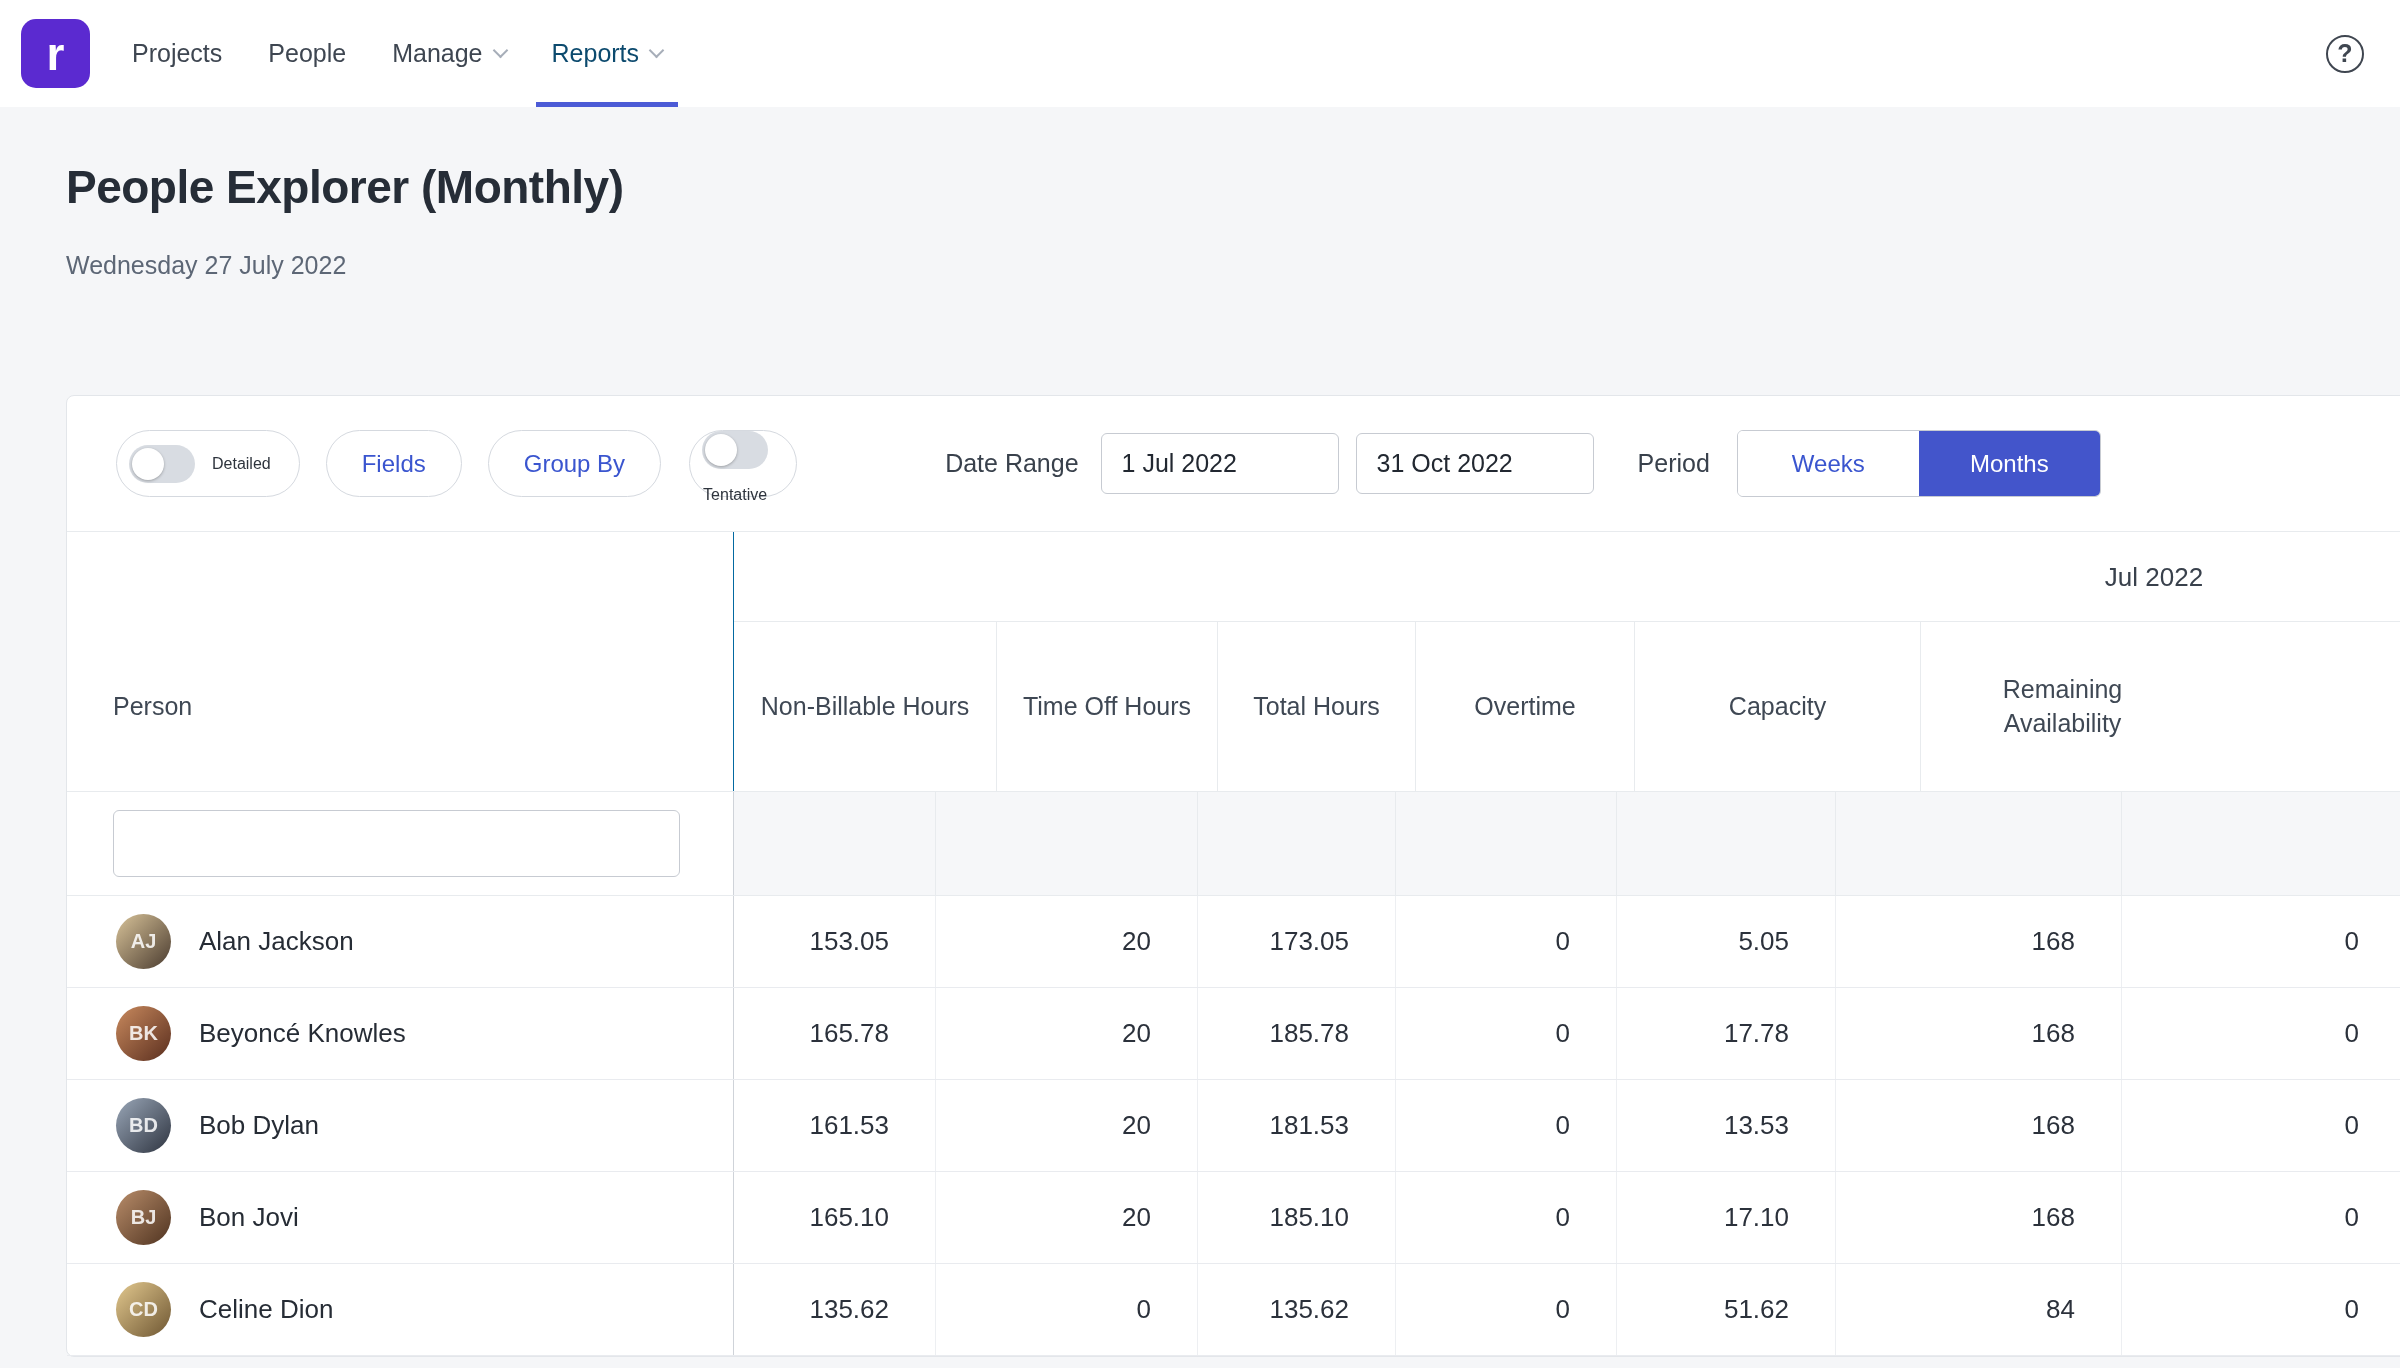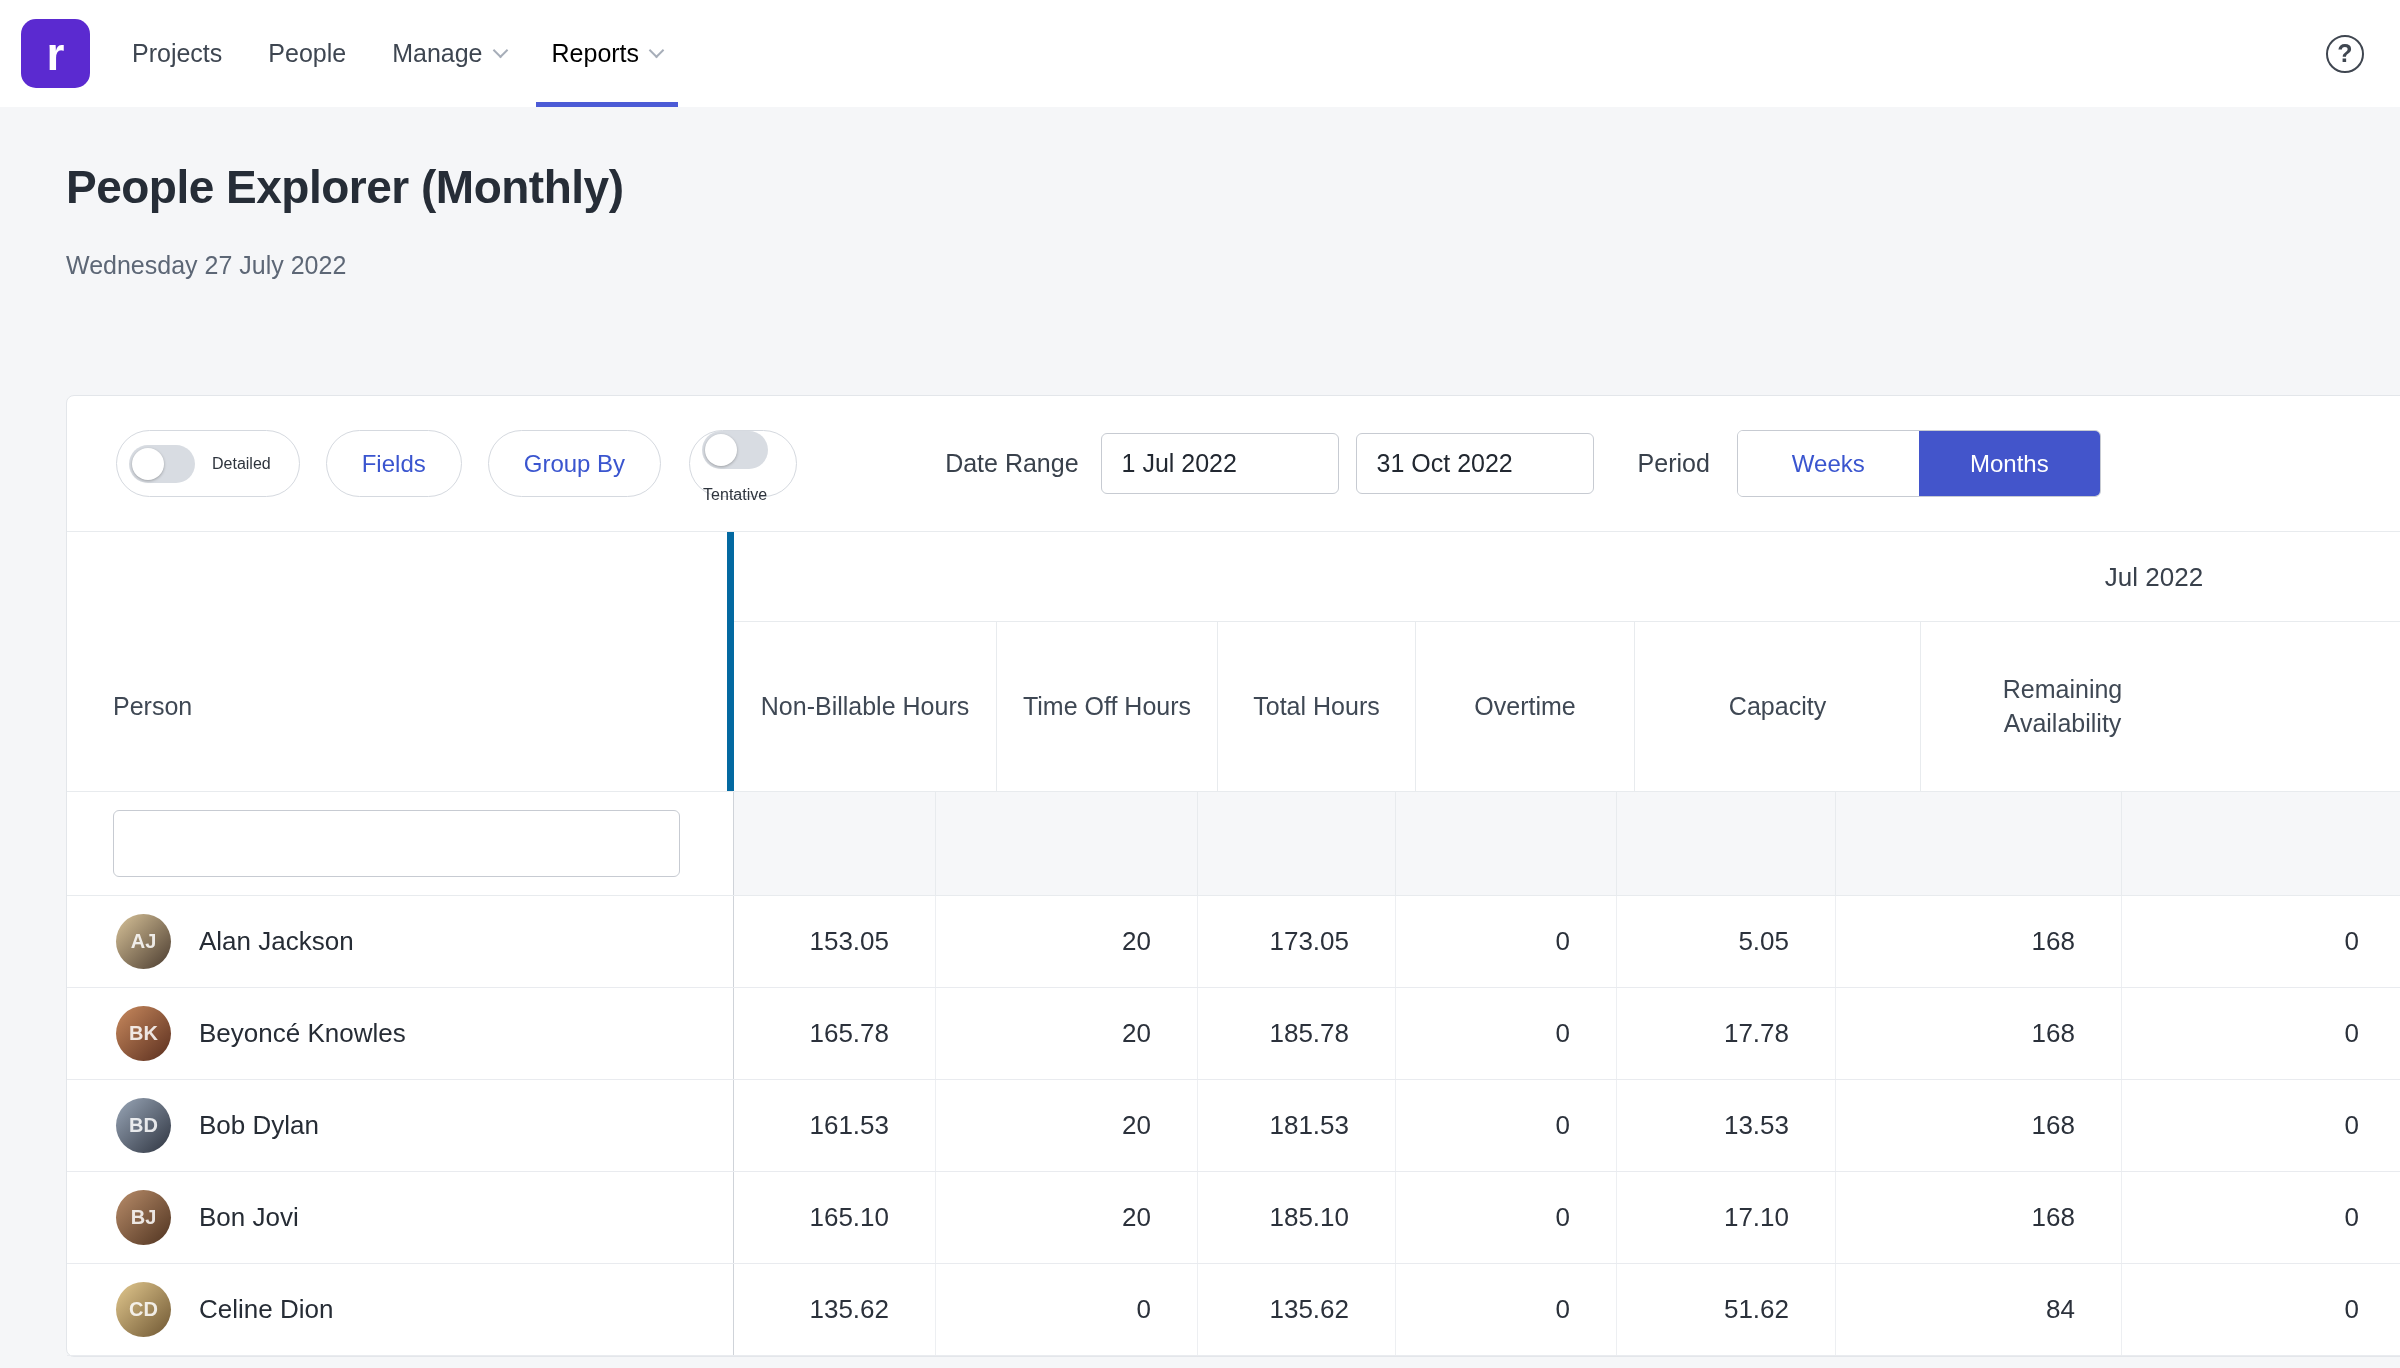--- a/index.html
+++ b/index.html
@@ -25,21 +25,21 @@
     font-size: 46px; font-weight: bold;
     display: flex; align-items: center; justify-content: center;
     margin-right: 42px; cursor: pointer;
   }
   .nav-items { display: flex; align-items: center; gap: 46px; height: 100%; }
   .nav-item {
     display: flex; align-items: center; gap: 12px;
     height: 100%; position: relative; cursor: pointer;
     font-size: 25px; color: #3e4651;
   }
-  .nav-item.active { color: #000000; font-weight: 500; }
+  .nav-item.active { color: #0c4a6e; font-weight: 500; }
   .nav-item.active::after {
     content: ""; position: absolute; left: -16px; right: -16px; bottom: 0;
     height: 5px; background: #4c5bd6;
   }
   .chev {
     width: 11px; height: 11px;
     border-right: 2.5px solid #a7aeb9; border-bottom: 2.5px solid #a7aeb9;
     transform: rotate(45deg); margin-top: -7px; display: inline-block;
   }
   .help-btn {
@@ -111,21 +111,21 @@
     width: 181px; border: none; background: #fff;
     display: flex; align-items: center; justify-content: center;
     font-size: 24px; color: #3a55cf; font-weight: 500;
     font-family: "Liberation Sans", sans-serif; cursor: pointer;
   }
   .seg.selected { background: #4355cb; color: #fff; }
 
   
   .thead { display: flex; border-bottom: 1px solid #e8ebee; }
   .person-head {
-    width: 667px; flex: none; border-right: 7px solid #0369a1;
+    width: 667px; flex: none; border-right: 1px solid #0369a1;
     display: flex; align-items: flex-end;
     padding: 0 0 70px 46px; height: 259px;
     font-size: 25px; color: #3f4854;
   }
   .head-right { flex: 1; display: flex; flex-direction: column; min-width: 0; }
   .month-row { height: 90px; border-bottom: 1px solid #e8ebee; position: relative; }
   .month-label {
     position: absolute; left: 1420px; top: 50%; transform: translate(-50%, -50%);
     font-size: 26px; color: #39414c; white-space: nowrap;
   }

